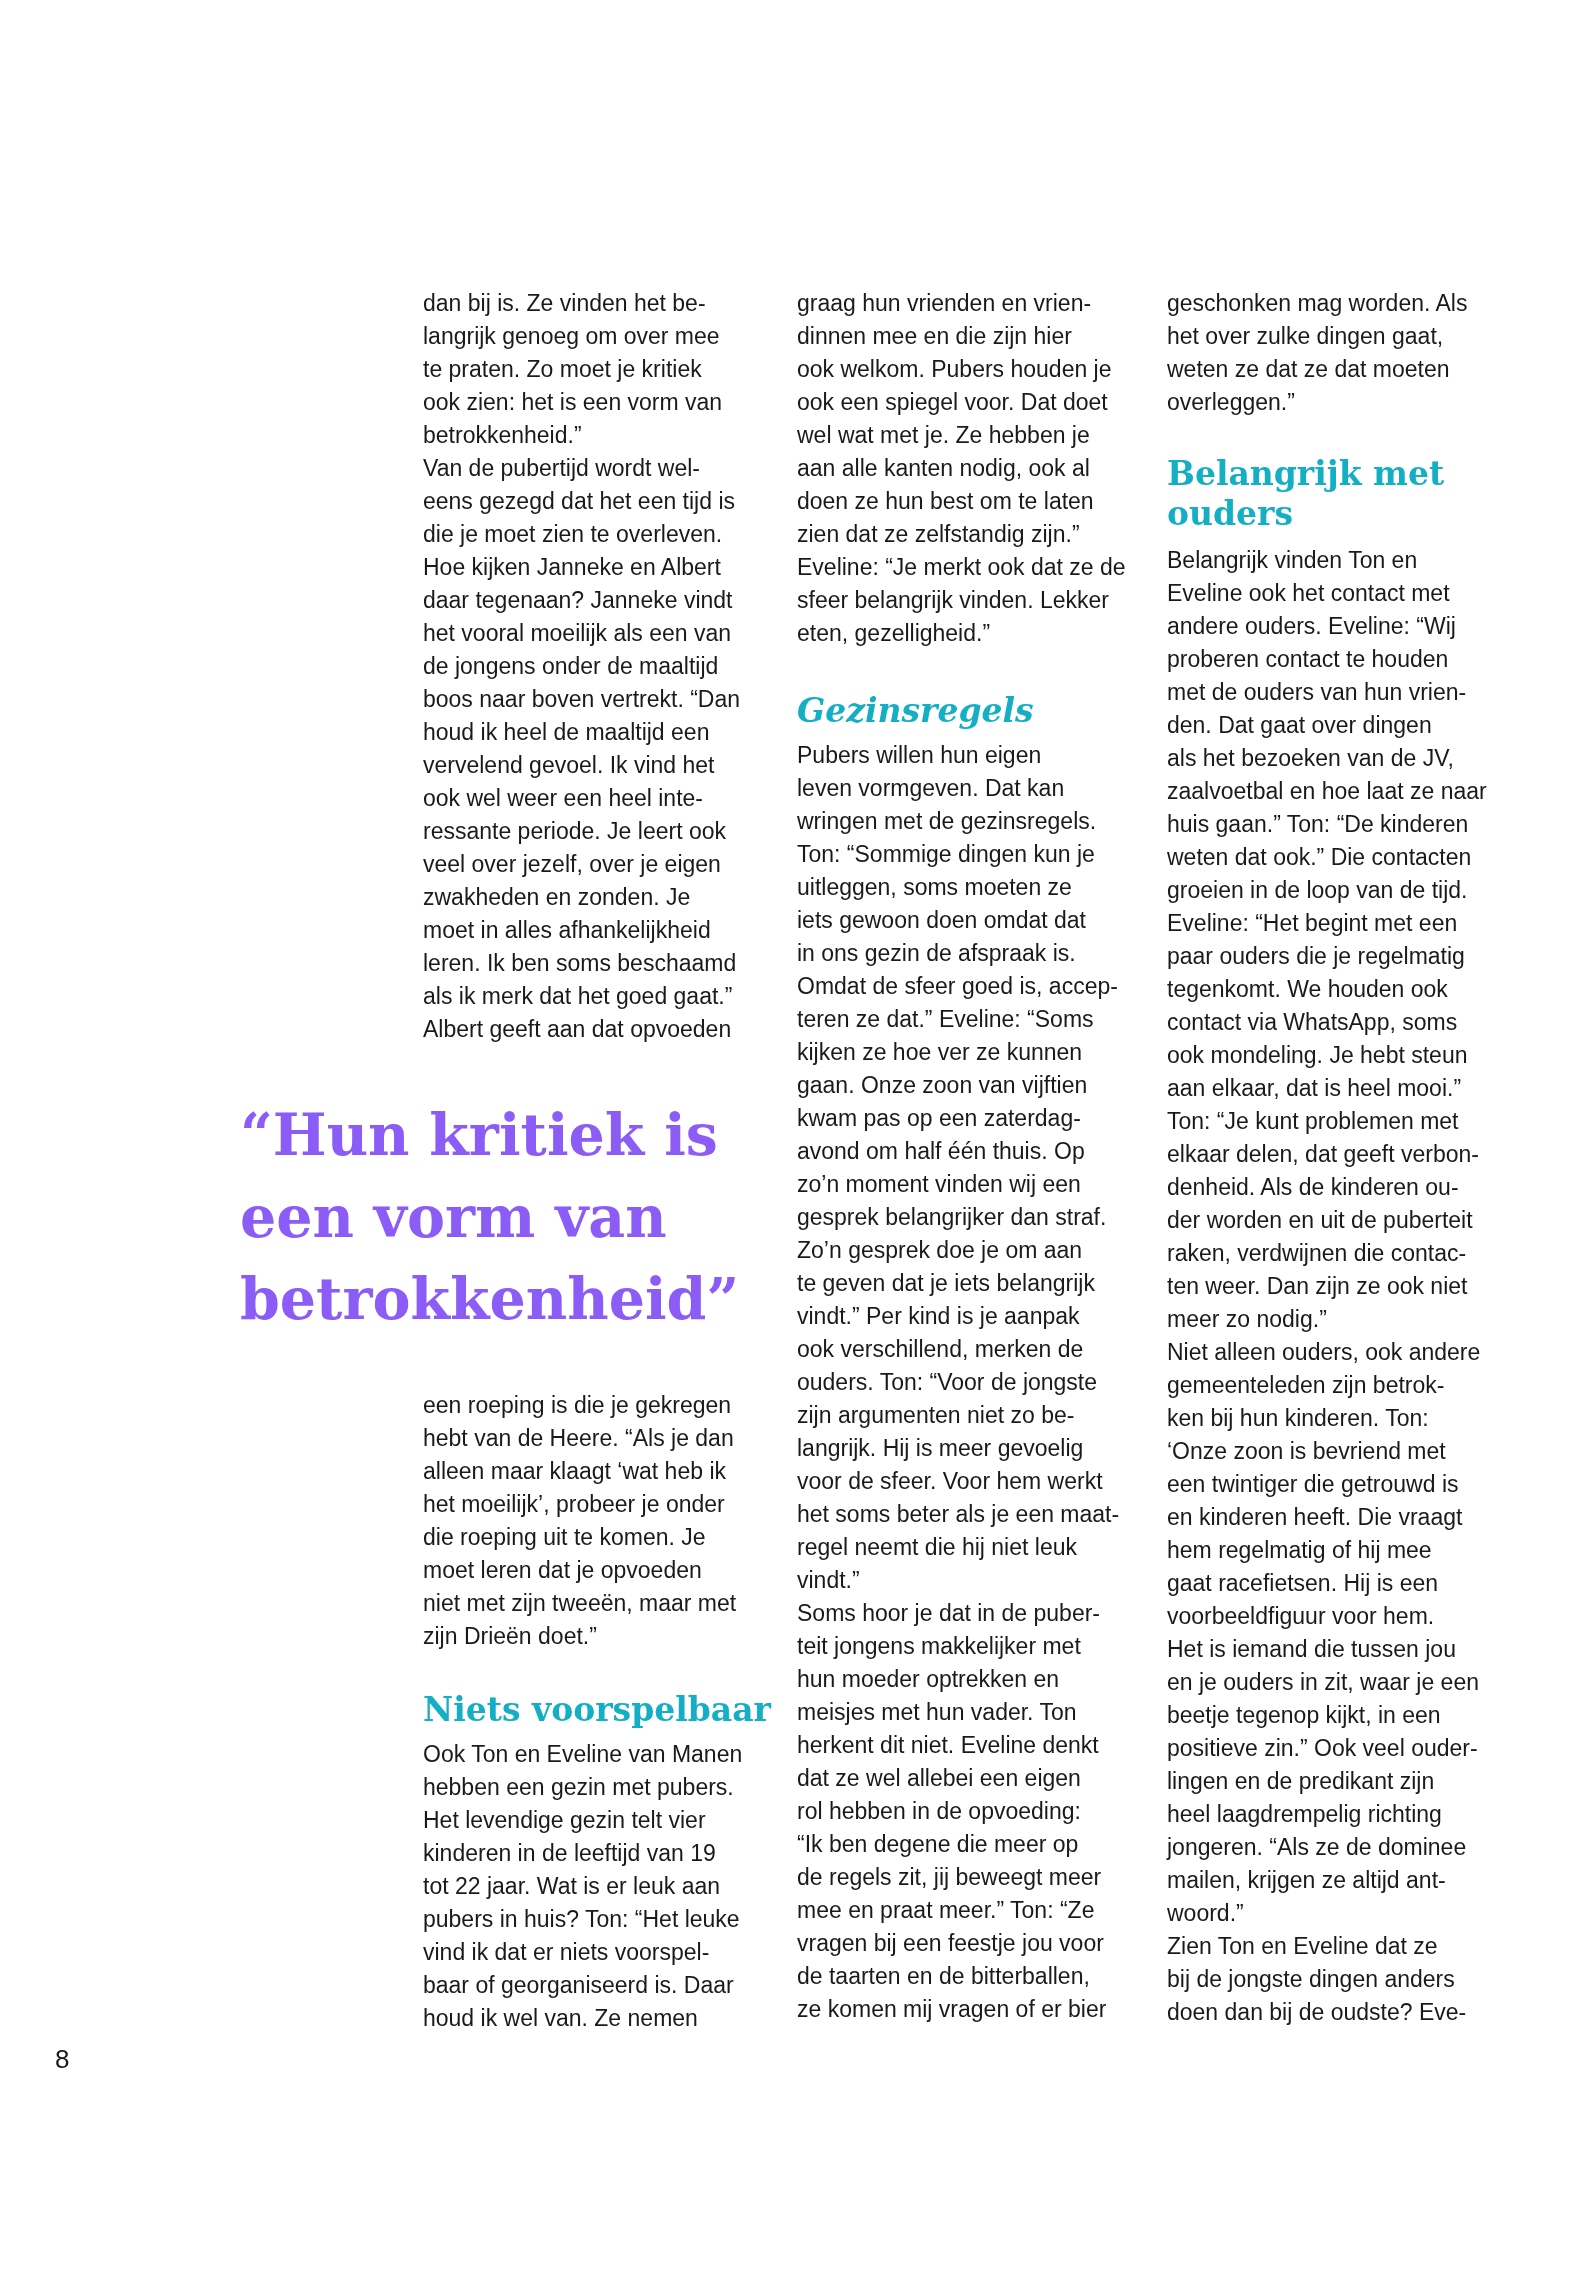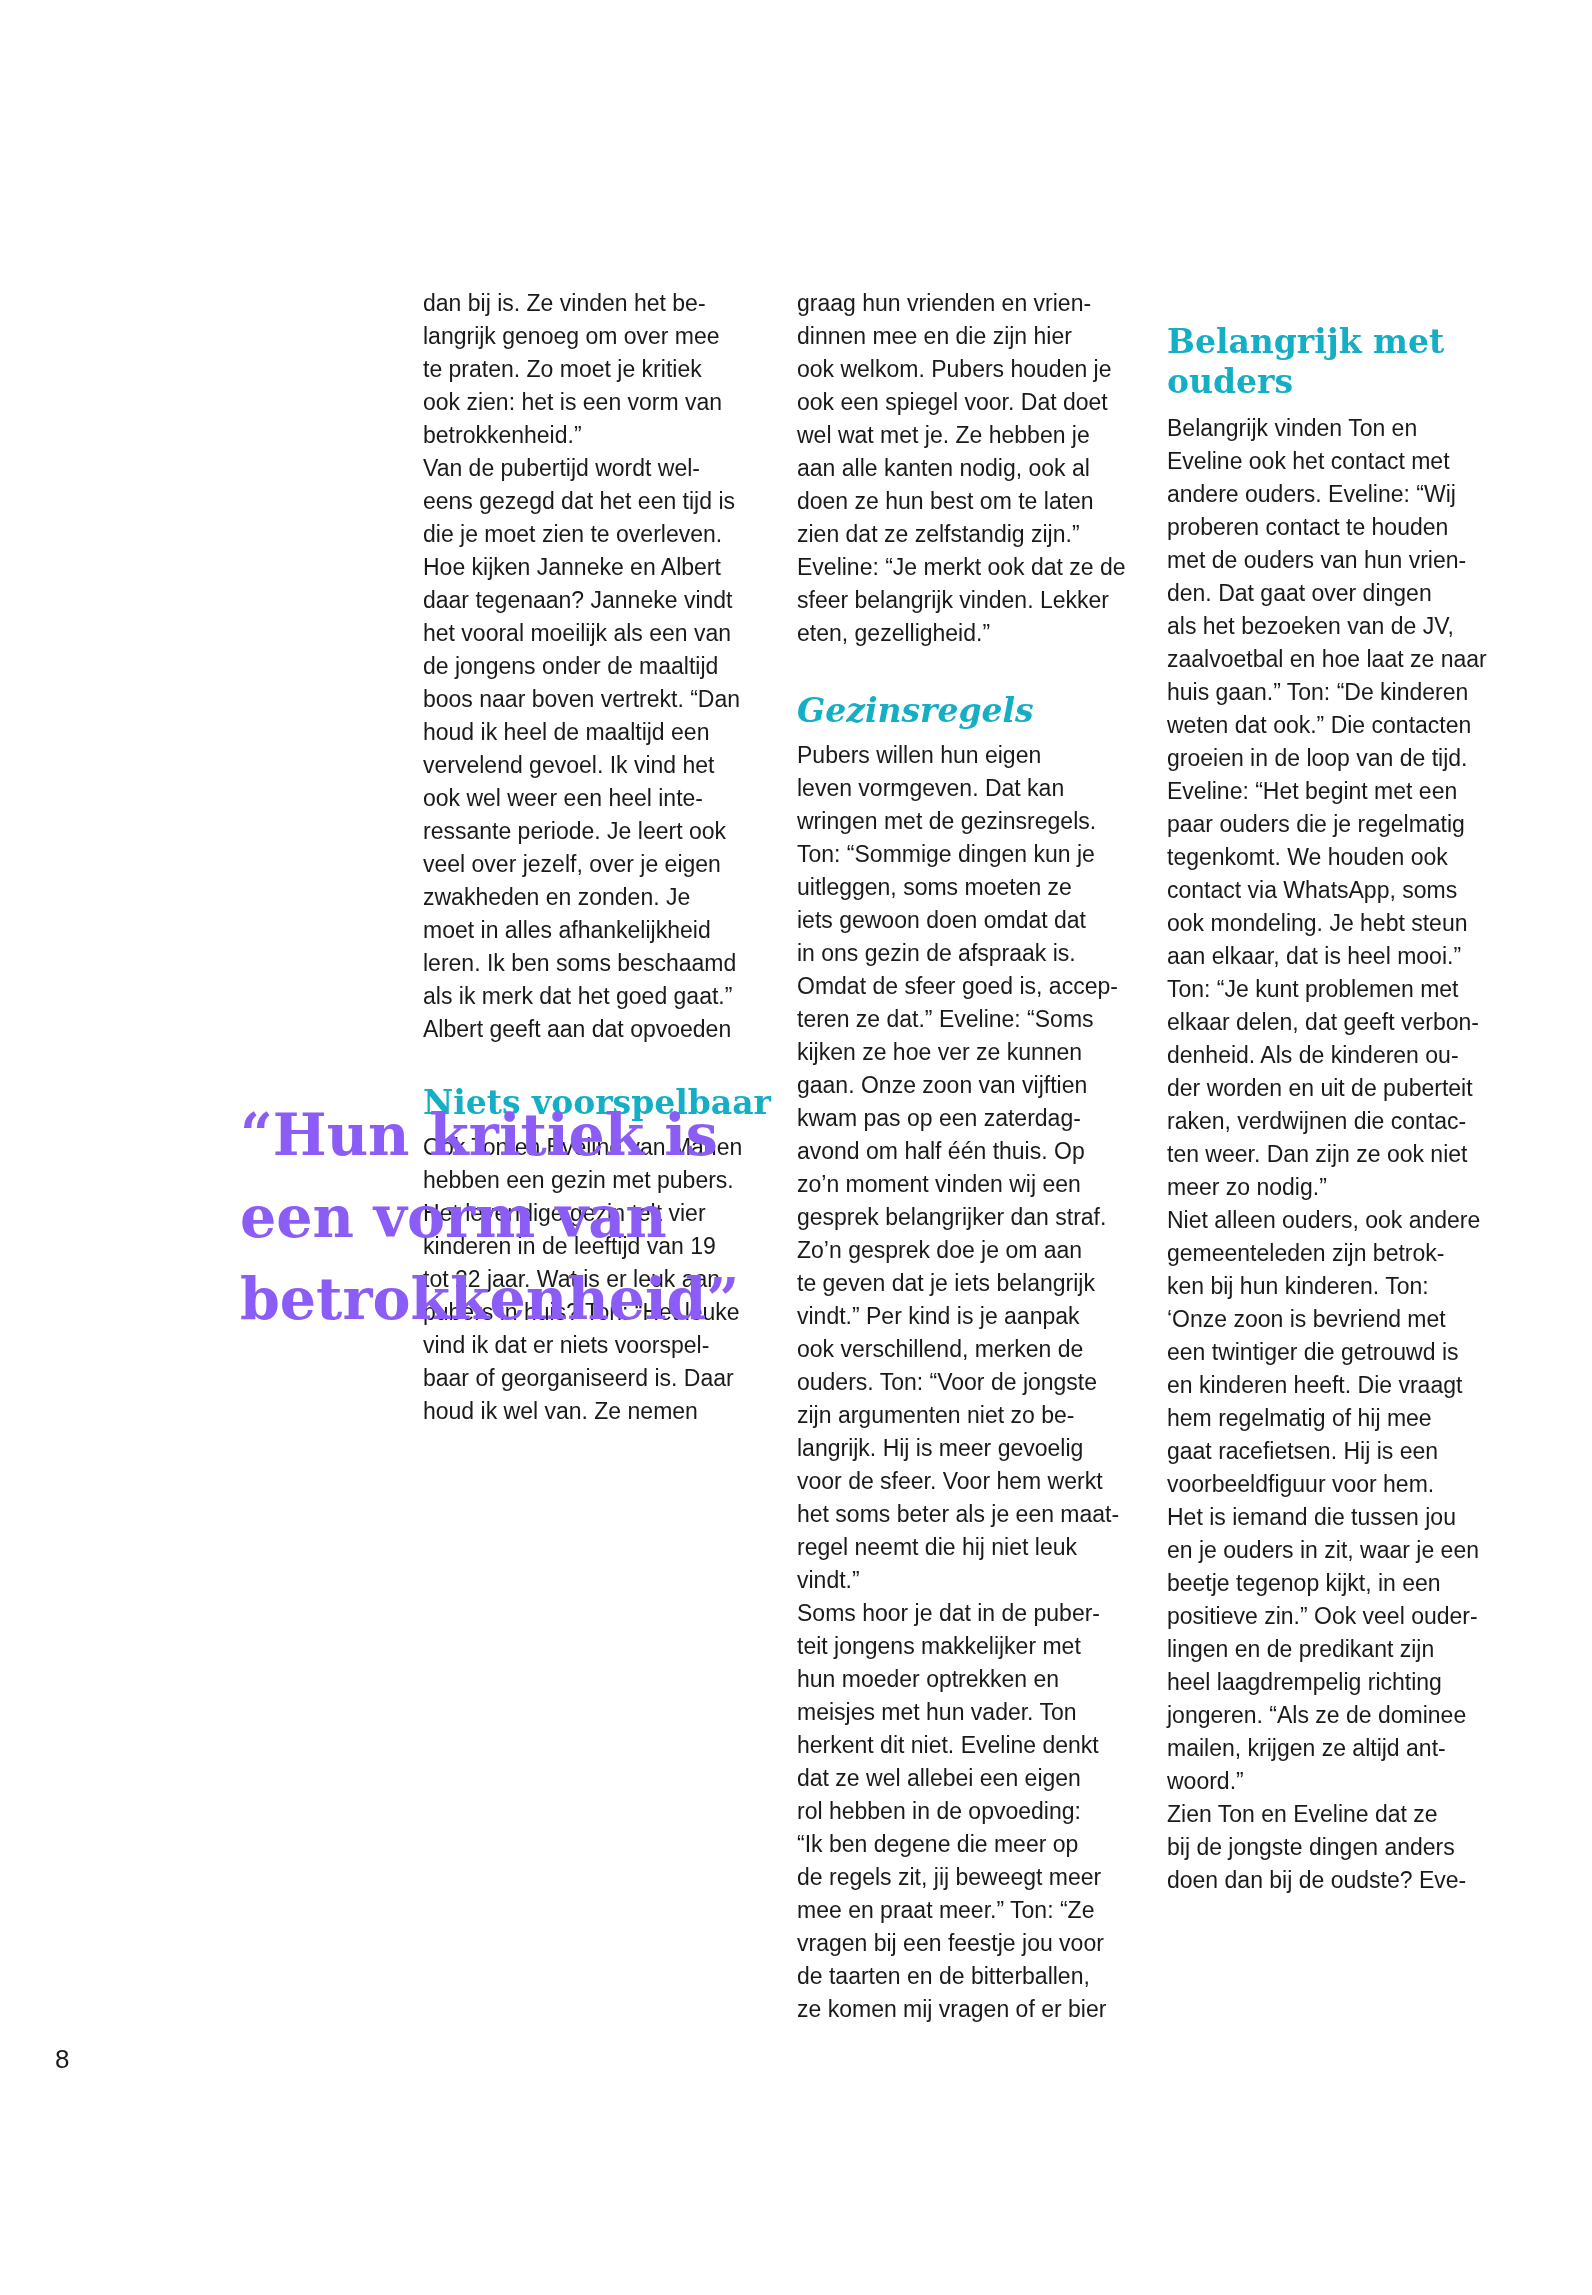--- a/index.html
+++ b/index.html
@@ -93,20 +93,28 @@
 ressante periode. Je leert ook
 veel over jezelf, over je eigen
 zwakheden en zonden. Je
 moet in alles afhankelijkheid
 leren. Ik ben soms beschaamd
 als ik merk dat het goed gaat.”
 Albert geeft aan dat opvoeden</p>
     <div class="pull-quote">“Hun kritiek is
 een vorm van
 betrokkenheid”</div>
+    <p class="body-para p2">een roeping is die je gekregen
+hebt van de Heere. “Als je dan
+alleen maar klaagt ‘wat heb ik
+het moeilijk’, probeer je onder
+die roeping uit te komen. Je
+moet leren dat je opvoeden
+niet met zijn tweeën, maar met
+zijn Drieën doet.”</p>
     <h2 class="heading">Niets voorspelbaar</h2>
     <p class="body-para p3">Ook Ton en Eveline van Manen
 hebben een gezin met pubers.
 Het levendige gezin telt vier
 kinderen in de leeftijd van 19
 tot 22 jaar. Wat is er leuk aan
 pubers in huis? Ton: “Het leuke
 vind ik dat er niets voorspel-
 baar of georganiseerd is. Daar
 houd ik wel van. Ze nemen</p>
@@ -160,20 +168,24 @@
 rol hebben in de opvoeding:
 “Ik ben degene die meer op
 de regels zit, jij beweegt meer
 mee en praat meer.” Ton: “Ze
 vragen bij een feestje jou voor
 de taarten en de bitterballen,
 ze komen mij vragen of er bier</p>
   </section>
 
   <section class="col" id="col3">
+    <p class="body-para p1">geschonken mag worden. Als
+het over zulke dingen gaat,
+weten ze dat ze dat moeten
+overleggen.”</p>
     <h2 class="heading">Belangrijk met
 ouders</h2>
     <p class="body-para p2">Belangrijk vinden Ton en
 Eveline ook het contact met
 andere ouders. Eveline: “Wij
 proberen contact te houden
 met de ouders van hun vrien-
 den. Dat gaat over dingen
 als het bezoeken van de JV,
 zaalvoetbal en hoe laat ze naar

